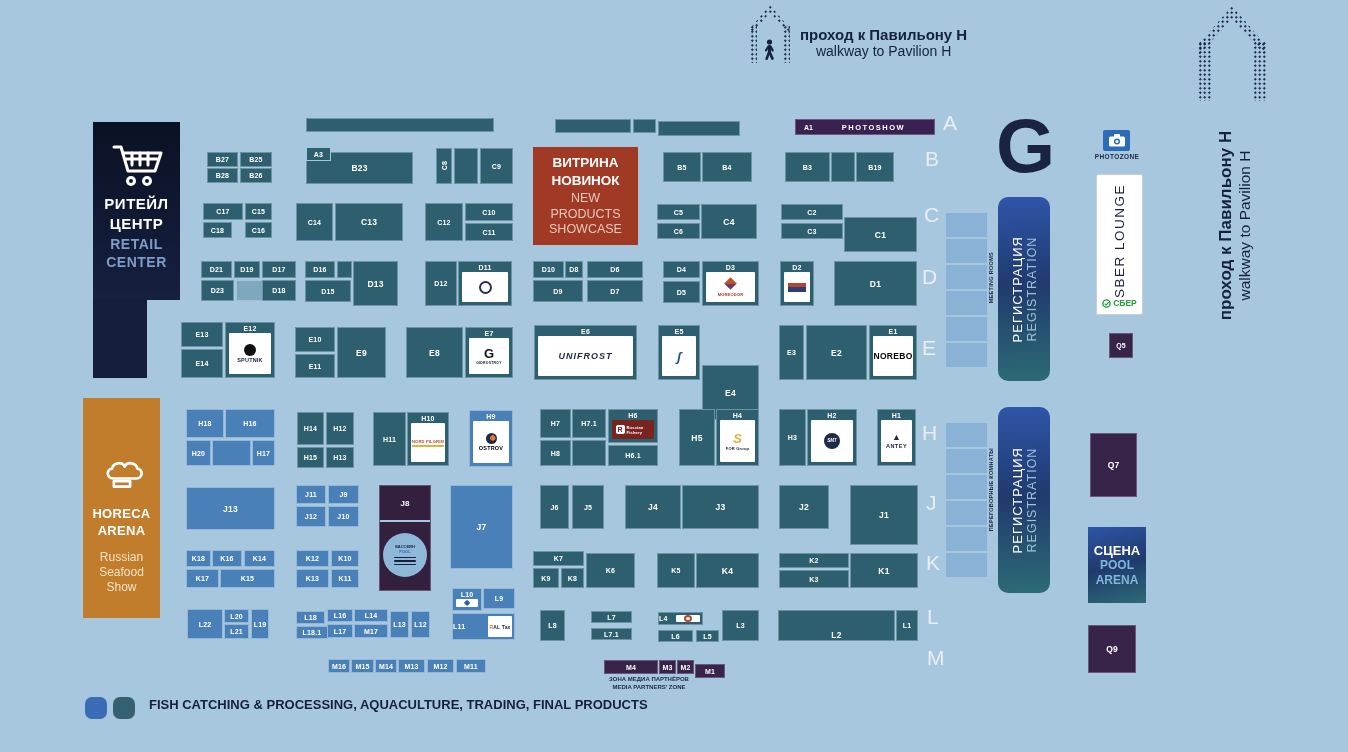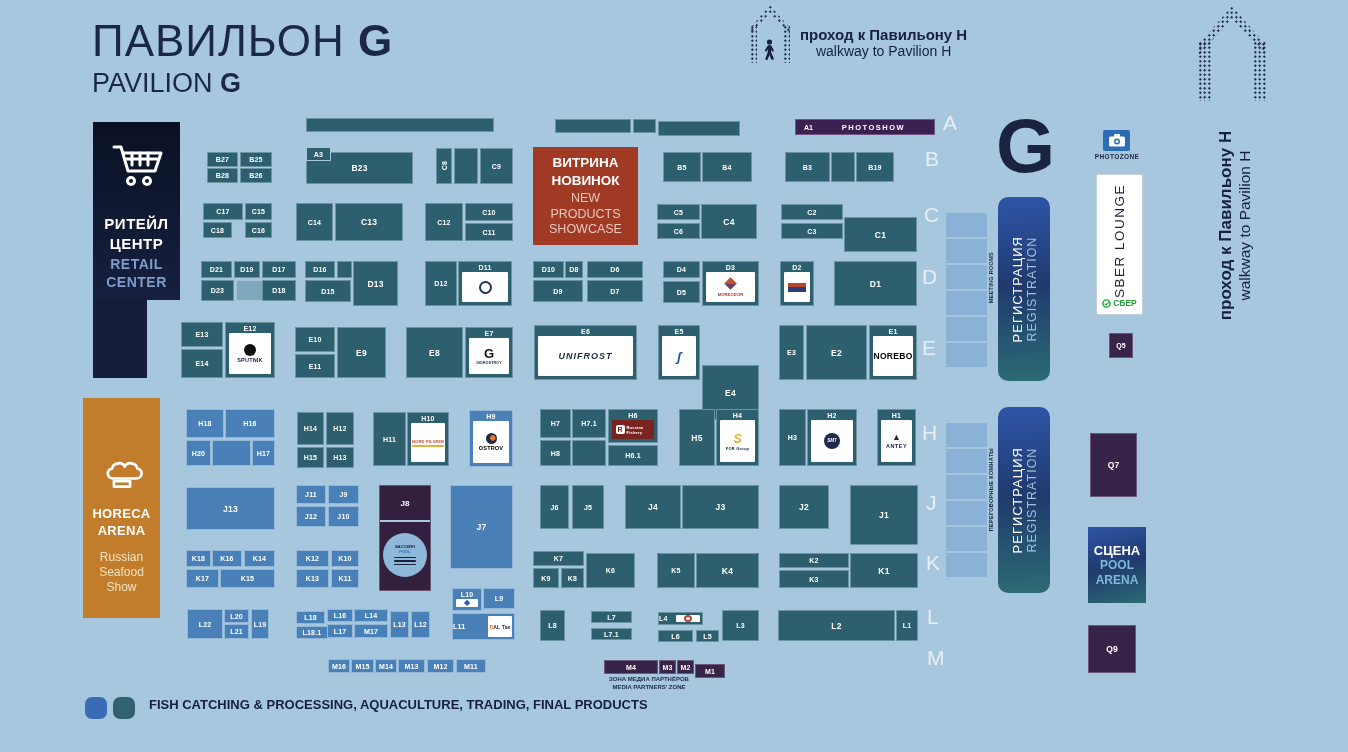--- a/index.html
+++ b/index.html
@@ -31,21 +31,21 @@
   .vbanner .inner{width:255px;height:58px;transform:rotate(-90deg) translateX(-255px);
        transform-origin:top left;display:flex;flex-direction:column;justify-content:center;
        text-align:center;color:#16213e;}
   .vbanner .ru{font-size:17px;font-weight:800;}
   .vbanner .en{font-size:15.5px;}
   
   .retail-main{position:absolute;left:93px;top:122px;width:87px;height:178px;
        background:linear-gradient(180deg,#0a1124,#16203f);display:flex;flex-direction:column;
        align-items:center;padding-top:18px;box-sizing:border-box;text-align:center;}
   .retail-leg{position:absolute;left:93px;top:298px;width:54px;height:80px;background:#141d3a;}
-  .retail-main .ru{color:#fff;font-weight:800;font-size:15px;line-height:1.3;margin-top:24px;letter-spacing:.5px;}
+  .retail-main .ru{color:#fff;font-weight:800;font-size:15px;line-height:1.3;margin-top:4px;letter-spacing:.5px;}
   .retail-main .en{color:#7e9cc8;font-weight:800;font-size:14px;line-height:1.3;margin-top:2px;letter-spacing:.5px;}
   .horeca{position:absolute;left:83px;top:398px;width:77px;height:220px;background:#c17d2b;
        display:flex;flex-direction:column;align-items:center;padding-top:58px;box-sizing:border-box;text-align:center;}
   .horeca .t{color:#fff;font-weight:800;font-size:13px;line-height:1.3;margin-top:14px;letter-spacing:.3px;}
   .horeca .sub{color:#f2e3c4;font-size:12px;line-height:1.25;margin-top:10px;padding:0 6px;}
   
   .showcase{position:absolute;left:533px;top:147px;width:105px;height:98px;background:#a03a24;
        display:flex;flex-direction:column;align-items:center;justify-content:center;text-align:center;}
   .showcase .ru{color:#fff;font-weight:800;font-size:13.5px;line-height:1.3;}
   .showcase .en{color:#e9c9bd;font-size:12.5px;line-height:1.25;margin-top:2px;}
@@ -150,26 +150,20 @@
   .k-ral .ltext::first-letter{color:#e07b2a;}
   .k-ring::before{content:"";width:8px;height:8px;border:2px solid #b5452e;border-radius:50%;box-sizing:border-box;}
   
   .rowletter{position:absolute;font-size:21px;font-weight:300;color:#e8eef4;line-height:1;}
 </style>
 </head>
 <body>
 
 <div class="map" id="map">
 
-  <div class="title">
-    <div class="t1"><span>ПАВИЛЬОН</span>
-      <span class="g">G</span></div>
-    <div class="t2"><span>PAVILION</span>
-      <span class="g">G</span></div>
-  </div>
 
   <div class="arch">
     <div class="leg l dots"></div>
       <div class="leg r dots"></div>
       <div class="chev dots"></div>
     <svg width="15" height="24" viewBox="0 0 15 24" fill="#16213e">
       <circle cx="7.5" cy="3" r="2.6"></circle>
       <rect x="5.8" y="6" width="3.4" height="7.5" rx="1.5"></rect>
       <rect x="6" y="12.5" width="2.6" height="9" rx="1.2" transform="rotate(20 7.3 12.5)"></rect>
       <rect x="6" y="12.5" width="2.6" height="9" rx="1.2" transform="rotate(-24 7.3 12.5)"></rect>
@@ -747,21 +741,21 @@
     </div>
     <div class="booth c-t" style="left: 658px; top: 630px; width: 35px; height: 12px;">
       <span class="blabel">L6</span>
     </div>
     <div class="booth c-t" style="left: 696px; top: 630px; width: 23px; height: 12px;">
       <span class="blabel">L5</span>
     </div>
     <div class="booth c-t" style="left: 722px; top: 610px; width: 37px; height: 31px;">
       <span class="blabel">L3</span>
     </div>
-    <div class="booth c-t big" style="left: 778px; top: 610px; width: 117px; height: 31px;">
+    <div class="booth c-t big" style="left: 778px; top: 610px; width: 117px; height: 31px; align-items: flex-end;">
       <span class="blabel">L2</span>
     </div>
     <div class="booth c-t" style="left: 896px; top: 610px; width: 22px; height: 31px;">
       <span class="blabel">L1</span>
     </div>
     <div class="booth c-b" style="left: 328px; top: 659px; width: 22px; height: 14px;">
       <span class="blabel">M16</span>
     </div>
     <div class="booth c-b" style="left: 351px; top: 659px; width: 23px; height: 14px;">
       <span class="blabel">M15</span>

